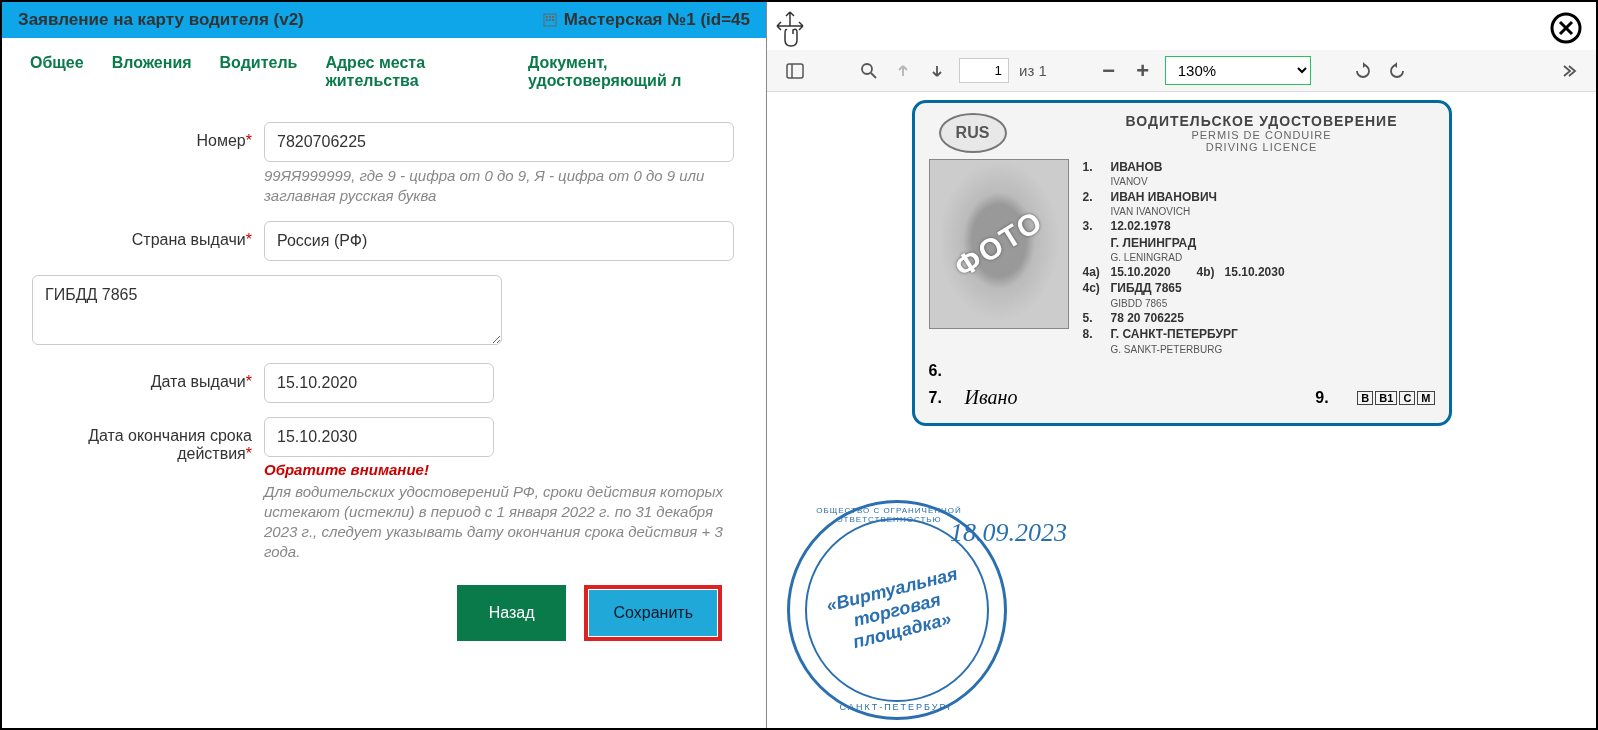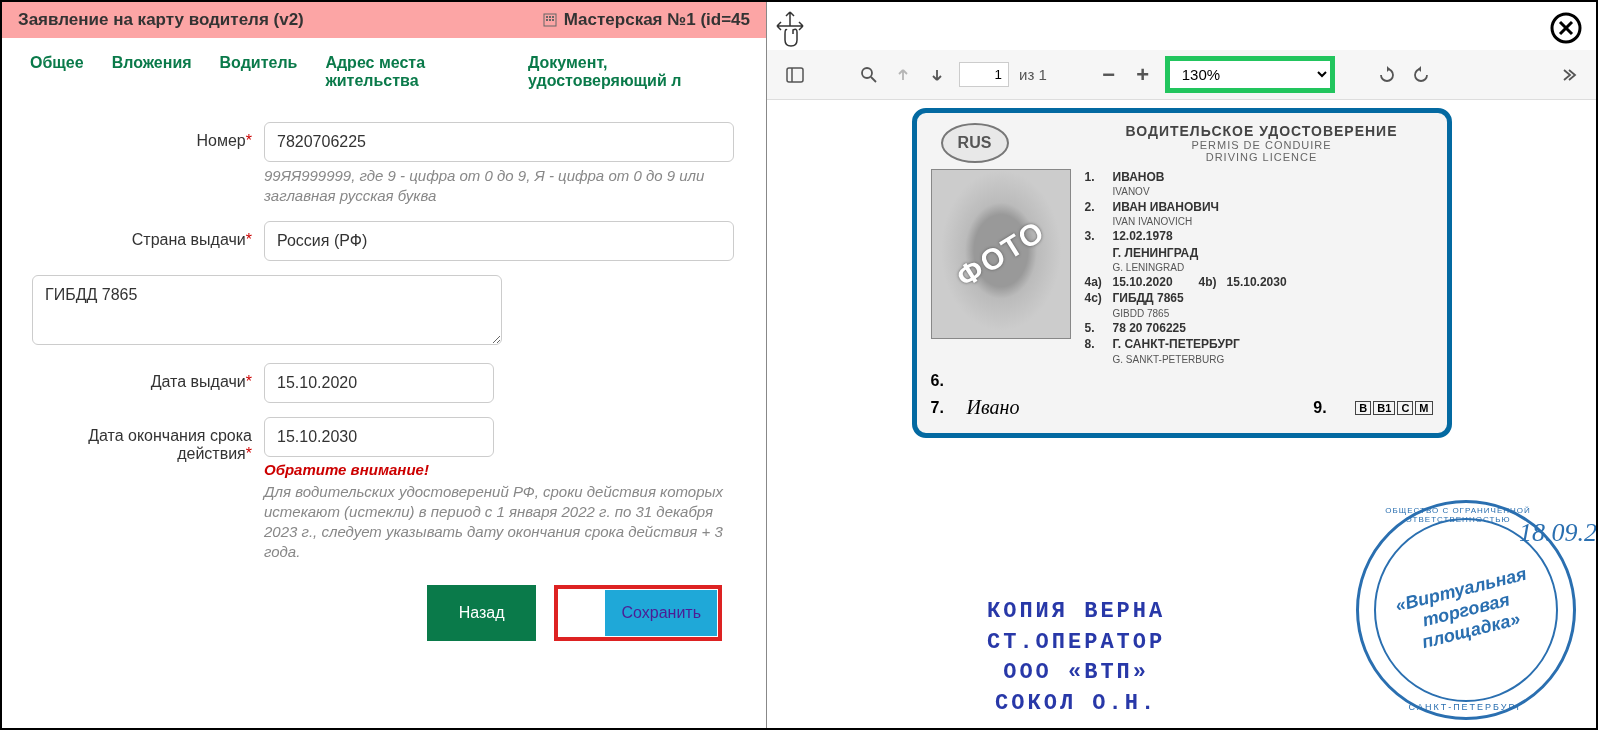--- a/index.html
+++ b/index.html
@@ -1,48 +1,48 @@
 <!DOCTYPE html>
 <html><head>
 <meta charset="utf-8">
 <style>
 * { box-sizing: border-box; margin: 0; padding: 0; }
 body { font-family: Arial, sans-serif; background: #fff; width: 1598px; height: 730px; overflow: hidden; position: relative; }
 .container { display: flex; width: 100%; height: 100%; border: 2px solid #000; }
 .left-panel { width: 765px; height: 100%; border-right: 1px solid #888; display: flex; flex-direction: column; }
-.header-bar { background: #fca5a5; padding: 8px 16px; display: flex; justify-content: space-between; align-items: center; color: #333; font-size: 17px; font-weight: bold; }
+.header-bar { background: #0ea5e9; padding: 8px 16px; display: flex; justify-content: space-between; align-items: center; color: #333; font-size: 17px; font-weight: bold; }
 .workshop { color: #333; font-size: 17px; display: flex; align-items: center; gap: 6px; }
 .tabs { display: flex; gap: 28px; padding: 16px 28px 12px; }
 .tab { color: #0a7a4a; font-weight: bold; font-size: 16px; cursor: pointer; }
 .form-area { padding: 20px 30px; flex: 1; }
 .form-row { display: flex; margin-bottom: 14px; align-items: flex-start; }
 .form-label { width: 232px; text-align: right; padding-right: 12px; padding-top: 10px; font-size: 16px; color: #333; }
 .req { color: #c00; }
 .form-field { flex: 1; max-width: 470px; }
 .input { width: 100%; padding: 10px 12px; border: 1px solid #ccc; border-radius: 6px; font-size: 16px; color: #333; }
 .input-sm { width: 230px; padding: 10px 12px; border: 1px solid #ccc; border-radius: 6px; font-size: 16px; color: #333; }
 .textarea { width: 100%; height: 70px; padding: 10px 12px; border: 1px solid #ccc; border-radius: 6px; font-size: 16px; color: #333; resize: both; font-family: Arial; }
 .hint { color: #888; font-style: italic; font-size: 15px; margin-top: 4px; line-height: 1.35; }
 .warn { color: #c00; font-style: italic; font-weight: bold; font-size: 15px; margin-top: 4px; }
 .btn-row { display: flex; gap: 18px; justify-content: flex-end; padding-right: 12px; margin-top: 22px; max-width: 702px; }
 .btn-back { background: #0a7a4a; color: #fff; border: none; padding: 14px 32px; font-size: 16px; cursor: pointer; }
-.btn-save { background: #1fa8d8; color: #4c1d95; border: none; padding: 14px 16px; font-size: 16px; cursor: pointer; margin-left: 46px; }
+.btn-save { background: #1fa8d8; color: #0f172a; border: none; padding: 14px 24px; font-size: 16px; cursor: pointer; }
 .highlight-box { border: 4px solid #d22; display: inline-block; padding: 1px; }
 .right-panel { flex: 1; height: 100%; background: #fff; position: relative; display: flex; flex-direction: column; }
 .close-btn { position: absolute; top: 10px; right: 14px; cursor: pointer; z-index: 5; }
 .close-btn svg { width: 32px; height: 32px; }
 .handle-icon { position: absolute; top: 6px; left: 6px; z-index: 5; }
 .pdf-toolbar { margin-top: 48px; padding: 6px 16px; display: flex; align-items: center; gap: 10px; background: #f6f6f6; border-bottom: 1px solid #ddd; }
 .tb-btn { cursor: pointer; display: inline-flex; align-items: center; justify-content: center; width: 24px; height: 24px; color: #555; }
 .page-input { width: 50px; text-align: right; padding: 4px 6px; border: 1px solid #ccc; background: #fff; }
 .page-of { color: #555; font-size: 15px; }
-.zoom-select { padding: 4px 8px; border: 5px solid #22c55e; background: #fff; width: 170px; font-size: 15px; }
+.zoom-select { padding: 4px 8px; border: 1px solid #22c55e; background: #fff; width: 146px; font-size: 15px; }
 .tb-spacer { flex: 1; }
 .doc-area { flex: 1; background: #fff; padding: 8px 20px; overflow: hidden; position: relative; }
-.licence { margin: 0 auto; width: 540px; border: 5px solid #0369a1; border-radius: 14px; background: #f4f4f4; padding: 10px 14px 14px; font-family: Arial; position: relative; }
+.licence { margin: 0 auto; width: 540px; border: 3px solid #0369a1; border-radius: 14px; background: #f4f4f4; padding: 10px 14px 14px; font-family: Arial; position: relative; }
 .lic-head { text-align: center; font-size: 14px; font-weight: bold; color: #444; letter-spacing: 1px; margin-left: 160px; }
 .lic-sub { text-align: center; font-size: 11px; color: #666; margin-left: 160px; letter-spacing: 1px; }
 .lic-body { display: flex; gap: 14px; margin-top: 6px; }
 .photo { width: 140px; height: 170px; background: #ccc; border: 1px solid #888; position: relative; display: flex; align-items: center; justify-content: center; overflow: hidden; }
 .photo-bg { position:absolute; inset:0; background: radial-gradient(ellipse 60px 80px at 50% 48%, #999 0%, #999 45%, #bbb 60%, #ccc 100%); }
 .photo-label { position: absolute; font-size: 30px; font-weight: 900; color: #fff; transform: rotate(-32deg); letter-spacing: 2px; text-shadow: 0 0 3px #555; }
 .rus-badge { position:absolute; top: 10px; left: 24px; width: 68px; height: 40px; border: 2px solid #777; border-radius: 50%; display:flex; align-items:center; justify-content:center; font-weight:bold; color:#555; font-size:16px; background:#e8e8e8; }
 .fields { flex: 1; font-size: 12px; line-height: 1.35; color: #333; }
 .frow { display: flex; gap: 6px; }
 .fnum { width: 22px; font-weight: bold; }
@@ -261,26 +261,20 @@
           <span class="fnum">9.</span>
           <span class="cat-boxes">
             <span>B</span>
               <span>B1</span>
               <span>C</span>
               <span>M</span>
           </span>
         </div>
       </div>
       <div class="stamp-area">
-        <div class="stamp-text">
-          <div>КОПИЯ ВЕРНА</div>
-          <div>СТ.ОПЕРАТОР</div>
-          <div>ООО «ВТП»</div>
-          <div>СОКОЛ О.Н.</div>
-        </div>
         <div class="seal">
           <div class="seal-date">18.09.2023</div>
           <div class="seal-circle"></div>
           <div class="seal-circle2"></div>
           <div class="seal-arc">ОБЩЕСТВО С ОГРАНИЧЕННОЙ ОТВЕТСТВЕННОСТЬЮ</div>
           <div class="seal-text">
             <div>«Виртуальная</div>
               <div>торговая</div>
               <div>площадка»</div>
           </div>

